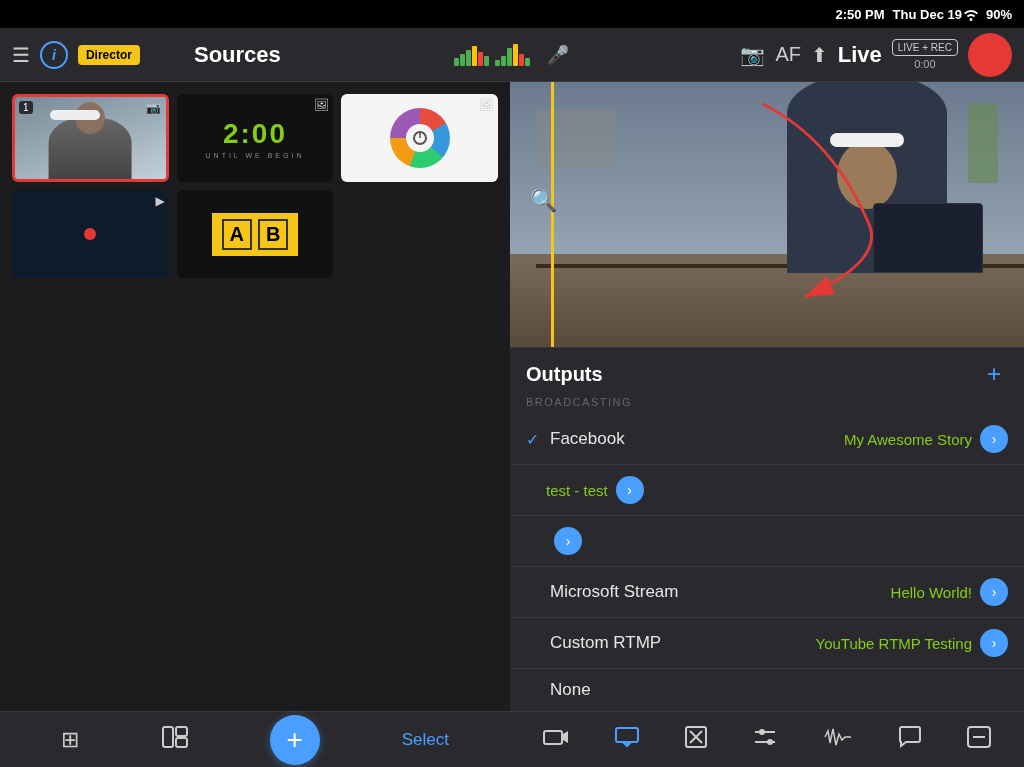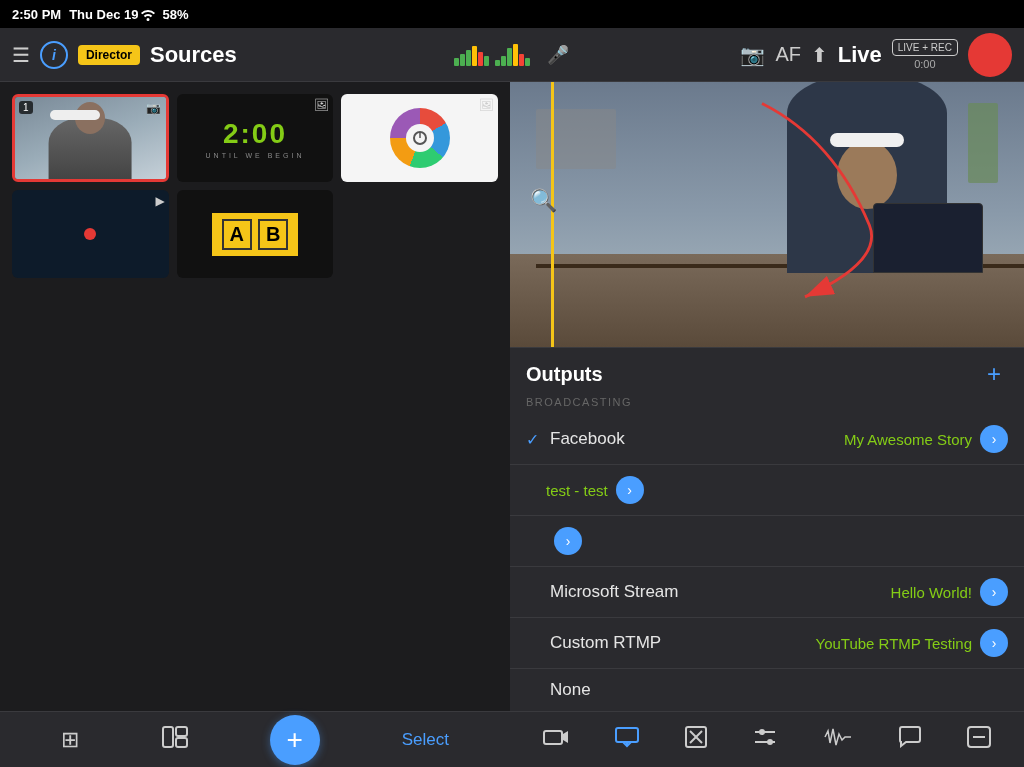--- a/index.html
+++ b/index.html
@@ -10,21 +10,21 @@
       font-family: -apple-system, 'Helvetica Neue', sans-serif;
       color: #fff;
       overflow: hidden;
       position: relative;
     }
 
     
     .status-bar {
       display: flex;
       align-items: center;
-      justify-content: flex-start;
+      justify-content: flex-end;
       background: #000;
       padding: 0 12px;
       height: 28px;
       font-size: 13px;
       font-weight: 600;
     }
     .status-left { display: flex; gap: 8px; align-items: center; }
     .status-right { display: flex; gap: 6px; align-items: center; }
 
     
@@ -78,20 +78,21 @@
       color: #000;
       font-size: 12px;
       font-weight: 700;
       padding: 3px 8px;
       border-radius: 4px;
     }
     .sources-title {
       font-size: 22px;
       font-weight: 600;
       color: #fff;
+      margin-left: 44px;
     }
     .toolbar-icon {
       font-size: 20px;
       color: #ccc;
       cursor: pointer;
     }
 
     
     .audio-bars {
       display: flex;
@@ -440,21 +441,21 @@
 <div class="status-bar">
   <div class="status-left">
     <span>2:50 PM</span>
     <span>Thu Dec 19</span>
   </div>
   <div class="status-right">
 
     <svg width="18" height="14" viewBox="0 0 18 14">
       <path d="M9 11a1.5 1.5 0 1 1 0 3 1.5 1.5 0 0 1 0-3zm0-4a6 6 0 0 1 4.24 1.76l-1.42 1.42A4 4 0 0 0 9 9a4 4 0 0 0-2.82 1.18L4.76 8.76A6 6 0 0 1 9 7zm0-4a10 10 0 0 1 7.07 2.93l-1.41 1.41A8 8 0 0 0 9 5a8 8 0 0 0-5.66 2.34L1.93 5.93A10 10 0 0 1 9 3z" fill="#fff"></path>
     </svg>
-    <span>58%</span>
+    <span>90%</span>
   </div>
 </div>
 
 <div class="toolbar">
   <div class="toolbar-left">
     <span class="menu-icon">☰</span>
     <div class="info-btn">
       <span>i</span>
     </div>
     <span class="director-badge">Director</span>

